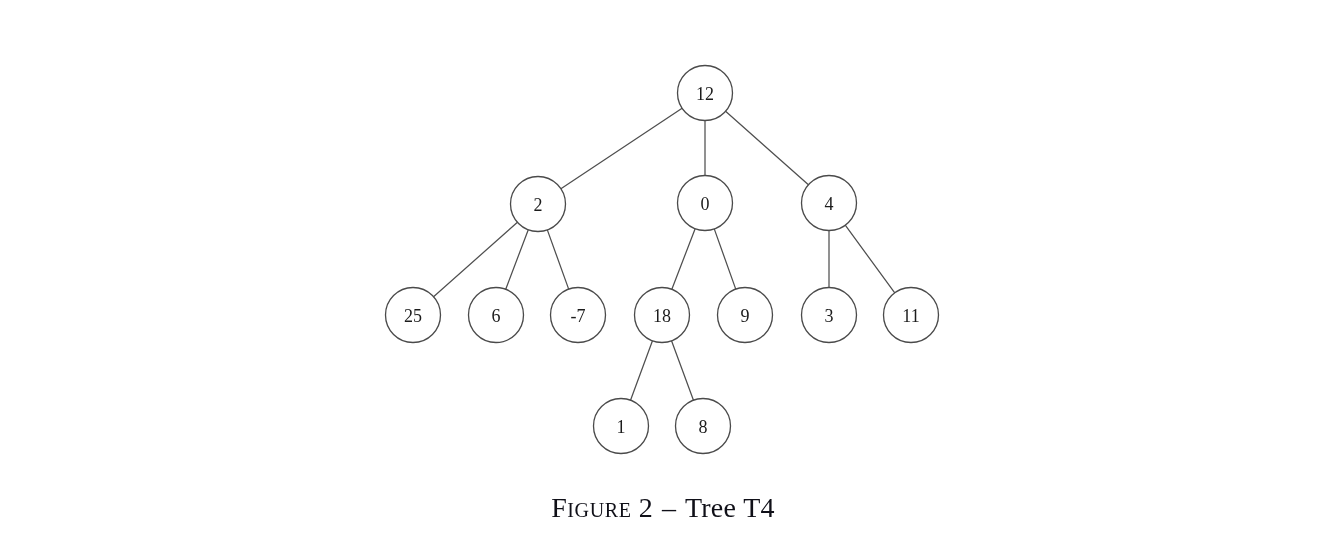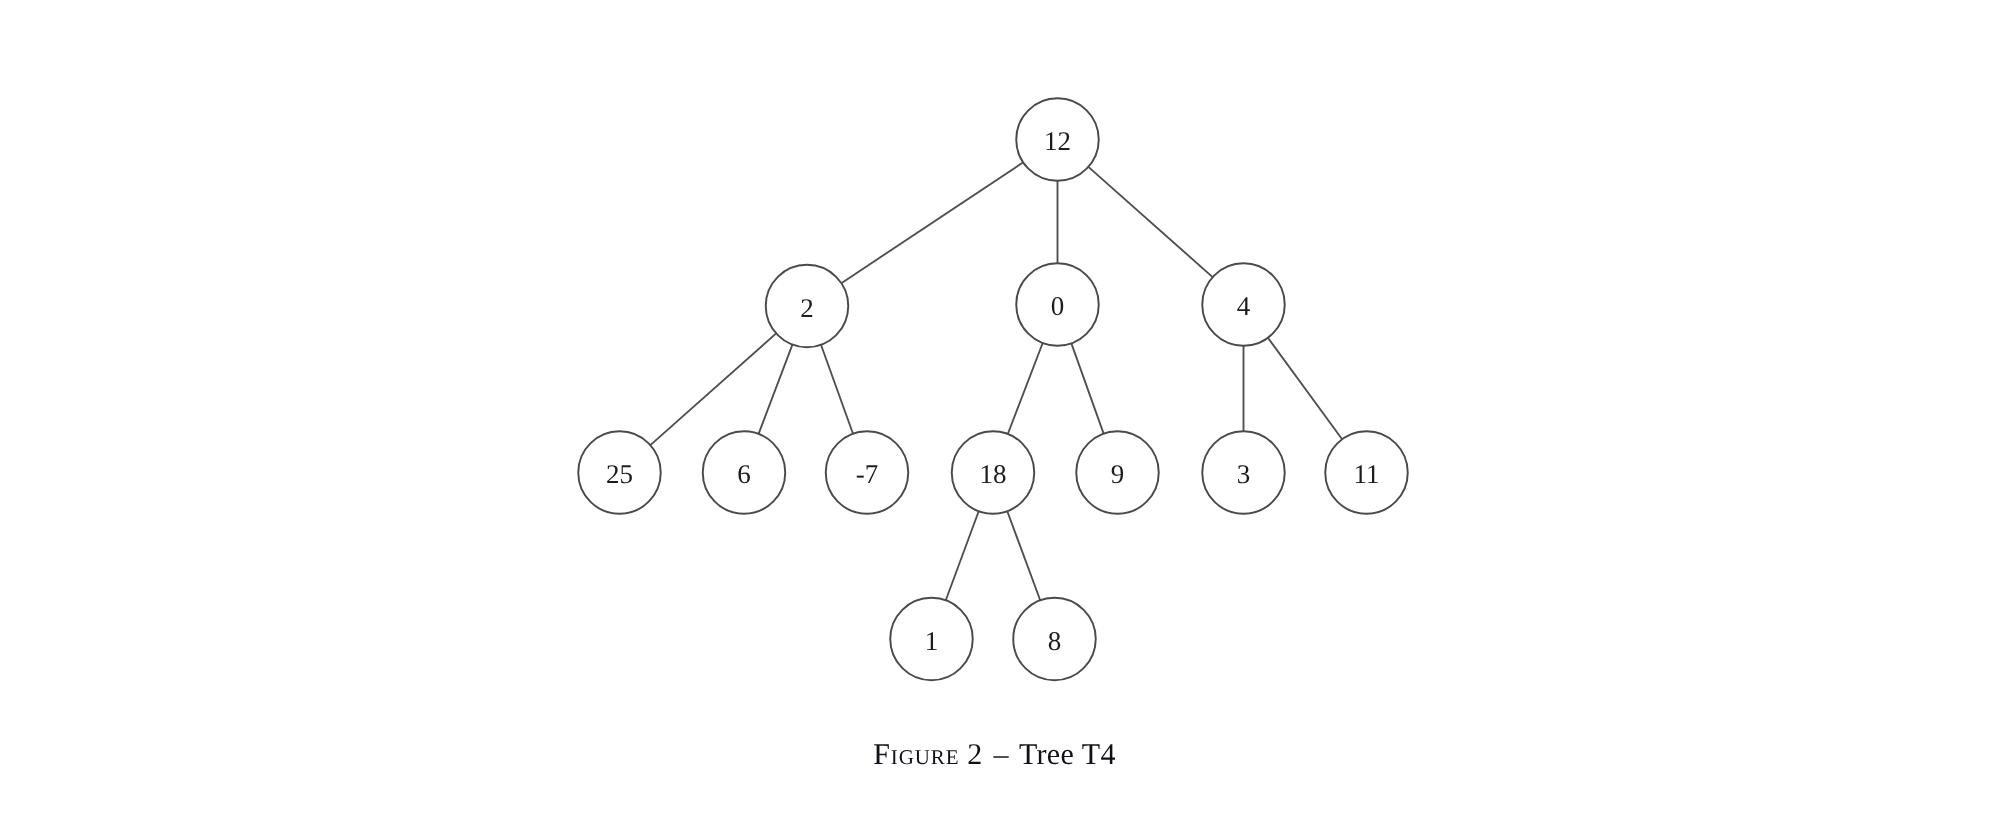--- a/index.html
+++ b/index.html
@@ -48,21 +48,21 @@
     text-anchor: middle;
     dominant-baseline: central;
   }
   #figure-caption {
     position: absolute;
     left: 0;
     top: 492px;
     width: 1326px;
     text-align: center;
     font-family: "Liberation Serif", "DejaVu Serif", serif;
-    font-size: 20px;
+    font-size: 28px;
     color: #101018;
     letter-spacing: 0.2px;
     white-space: nowrap;
   }
   #figure-caption .cap-word-smallcaps {
     font-variant: small-caps;
     letter-spacing: 0.6px;
   }
   #figure-caption .cap-sep {
     padding: 0 2px;

